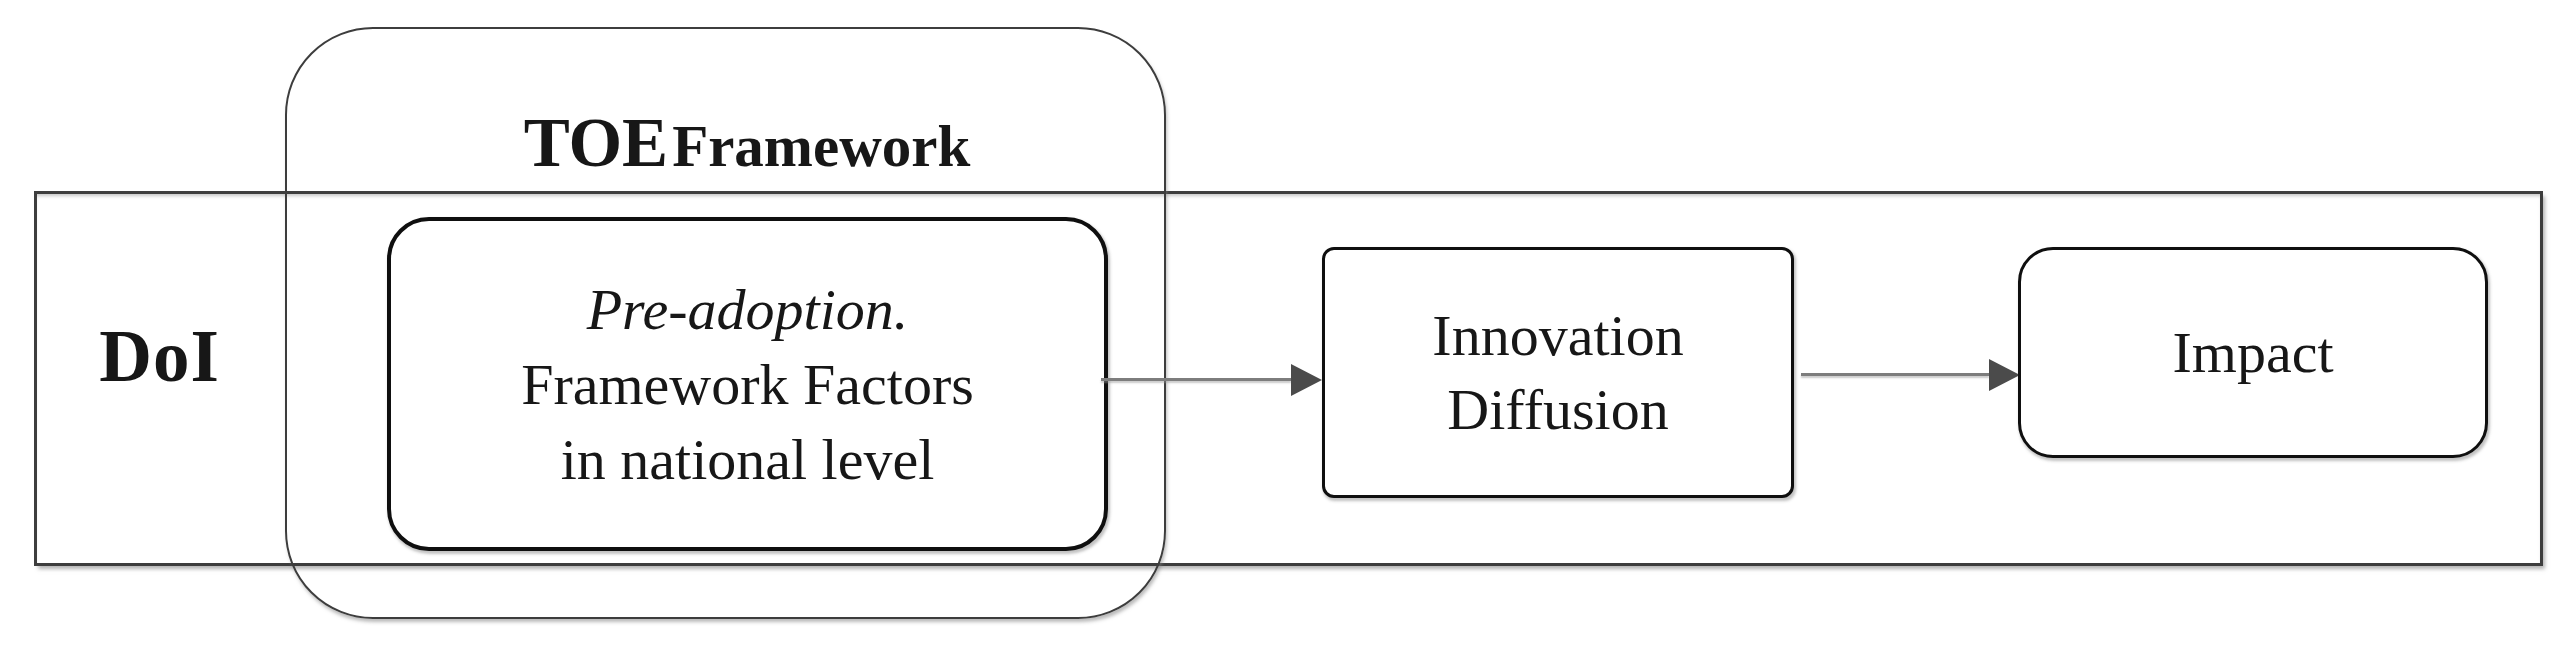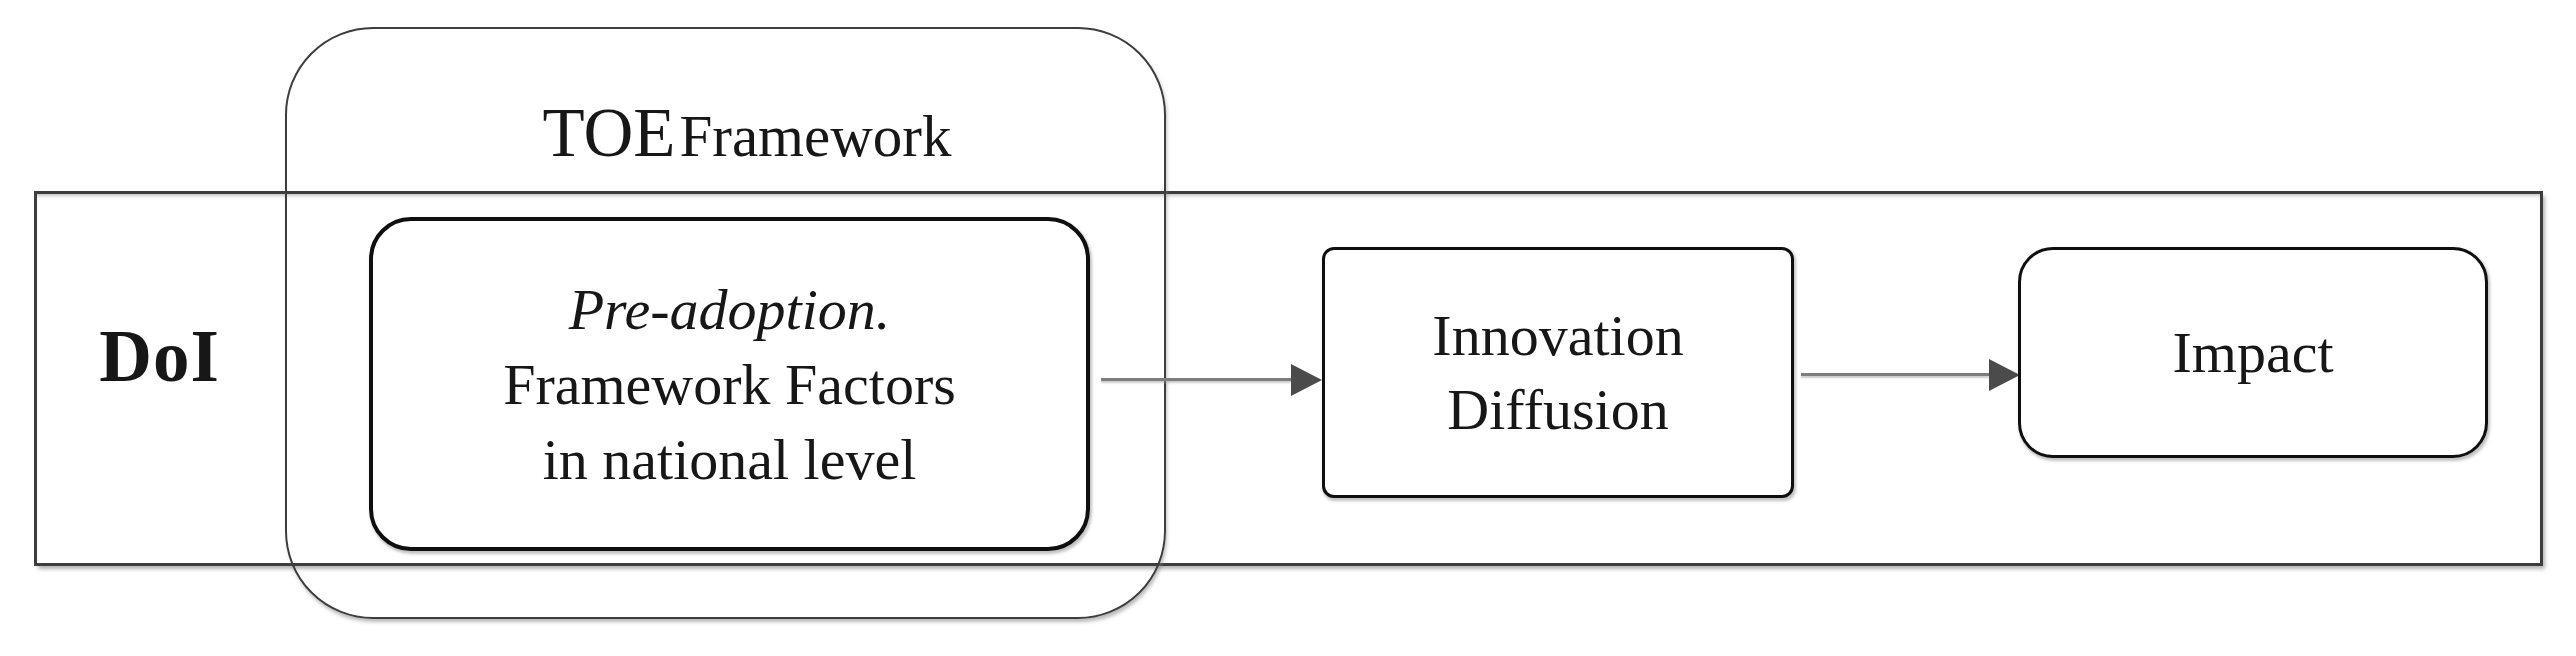--- a/index.html
+++ b/index.html
@@ -47,44 +47,44 @@
     position: absolute;
     left: 285px; top: 27px;
     width: 881px; height: 592px;
     border: 2.9px solid var(--border-dark);
     border-radius: 88px;
     background: transparent;
     box-shadow: 1.9px 3.8px 3.8px -1px rgba(130,130,130,0.55);
   }
   .toe-title {
     position: absolute;
-    left: 285px; top: 94px;
+    left: 285px; top: 104px;
     width: 881px;
     text-align: center;
-    font-weight: normal;
+    font-weight: bold;
     white-space: nowrap;
     padding-left: 43px;
   }
   .toe-title .title-main { font-size: 69px; }
   .toe-title .title-sub  { font-size: 59px; }
 
   
   .node {
     position: absolute;
     background: #ffffff;
     border: 3.8px solid var(--box-border);
     display: flex; flex-direction: column;
     align-items: center; justify-content: center;
     text-align: center;
     font-size: 58px;
     line-height: 74px;
     box-shadow: 1.9px 2.9px 2.9px rgba(120,120,120,0.45);
   }
   .preadoption-box {
-    left: 369px; top: 217px;
+    left: 387px; top: 217px;
     width: 721px; height: 334px;
     border-width: 4.8px;
     border-radius: 42px;
     line-height: 75px;
   }
   .preadoption-box .italic-line { font-style: italic; }
   .innovation-box {
     left: 1322px; top: 247px;
     width: 472px; height: 251px;
     border-radius: 12px;

